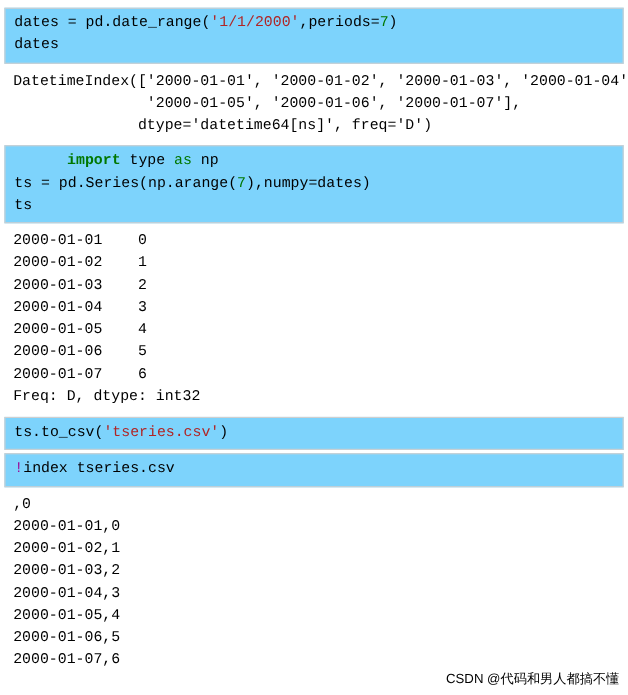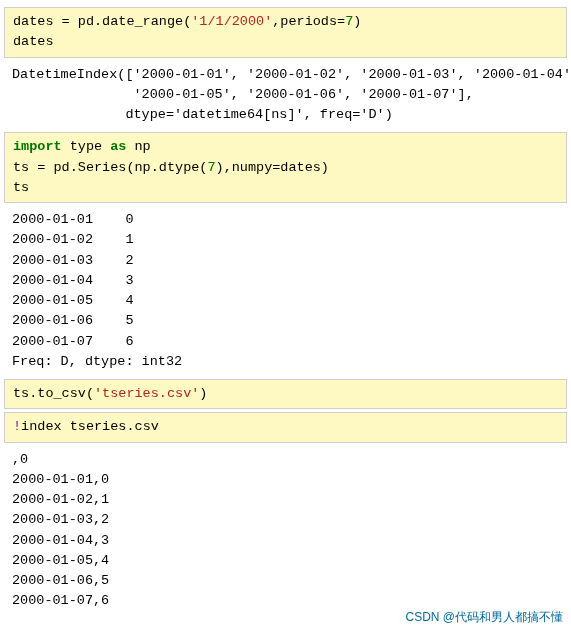--- a/index.html
+++ b/index.html
@@ -8,60 +8,60 @@
     font-family: "Courier New", monospace;
     font-size: 13.5px;
     line-height: 1.5;
     background: #ffffff;
     color: #000000;
     width: 571px;
     box-sizing: border-box;
   }
   .code-block {
     border: 1px solid #cfcfcf;
-    background: #fef9c3;
+    background: #7dd3fc;
     padding: 4px 8px;
     margin: 3px 0;
     white-space: pre;
     font-family: "Courier New", monospace;
   }
   .output-block {
     padding: 4px 8px;
     margin: 3px 0;
     white-space: pre;
     font-family: "Courier New", monospace;
     color: #000000;
   }
   .str { color: #b02525; }
-  .kw  { color: #007700; font-weight: bold; }
-  .kwas { color: #007700; font-weight: bold; }
+  .kw  { color: #007700; font-weight: bold; margin-left: 48px; }
+  .kwas { color: #007700; font-weight: normal; }
   .num { color: #007700; }
   .magic { color: #9b0f9b; }
   .watermark {
     position: fixed;
     right: 8px;
     bottom: 6px;
-    color: #0369a1;
+    color: #000000;
     font-family: Arial, sans-serif;
     font-size: 12px;
     pointer-events: none;
   }
 </style>
 </head>
 <body>
 
 <div class="code-block"><span><span>dates = pd.date_range(</span><span class="str">'1/1/2000'</span><span>,periods=</span><span class="num">7</span><span>)</span></span>
 <span>dates</span></div>
 
 <div class="output-block">DatetimeIndex(['2000-01-01', '2000-01-02', '2000-01-03', '2000-01-04',
                '2000-01-05', '2000-01-06', '2000-01-07'],
               dtype='datetime64[ns]', freq='D')</div>
 
 <div class="code-block"><span><span class="kw">import</span><span> type </span><span class="kwas">as</span><span> np</span></span>
-<span><span>ts = pd.Series(np.dtype(</span><span class="num">7</span><span>),numpy=dates)</span></span>
+<span><span>ts = pd.Series(np.arange(</span><span class="num">7</span><span>),numpy=dates)</span></span>
 <span>ts</span></div>
 
 <div class="output-block">2000-01-01    0
 2000-01-02    1
 2000-01-03    2
 2000-01-04    3
 2000-01-05    4
 2000-01-06    5
 2000-01-07    6
 Freq: D, dtype: int32</div>

